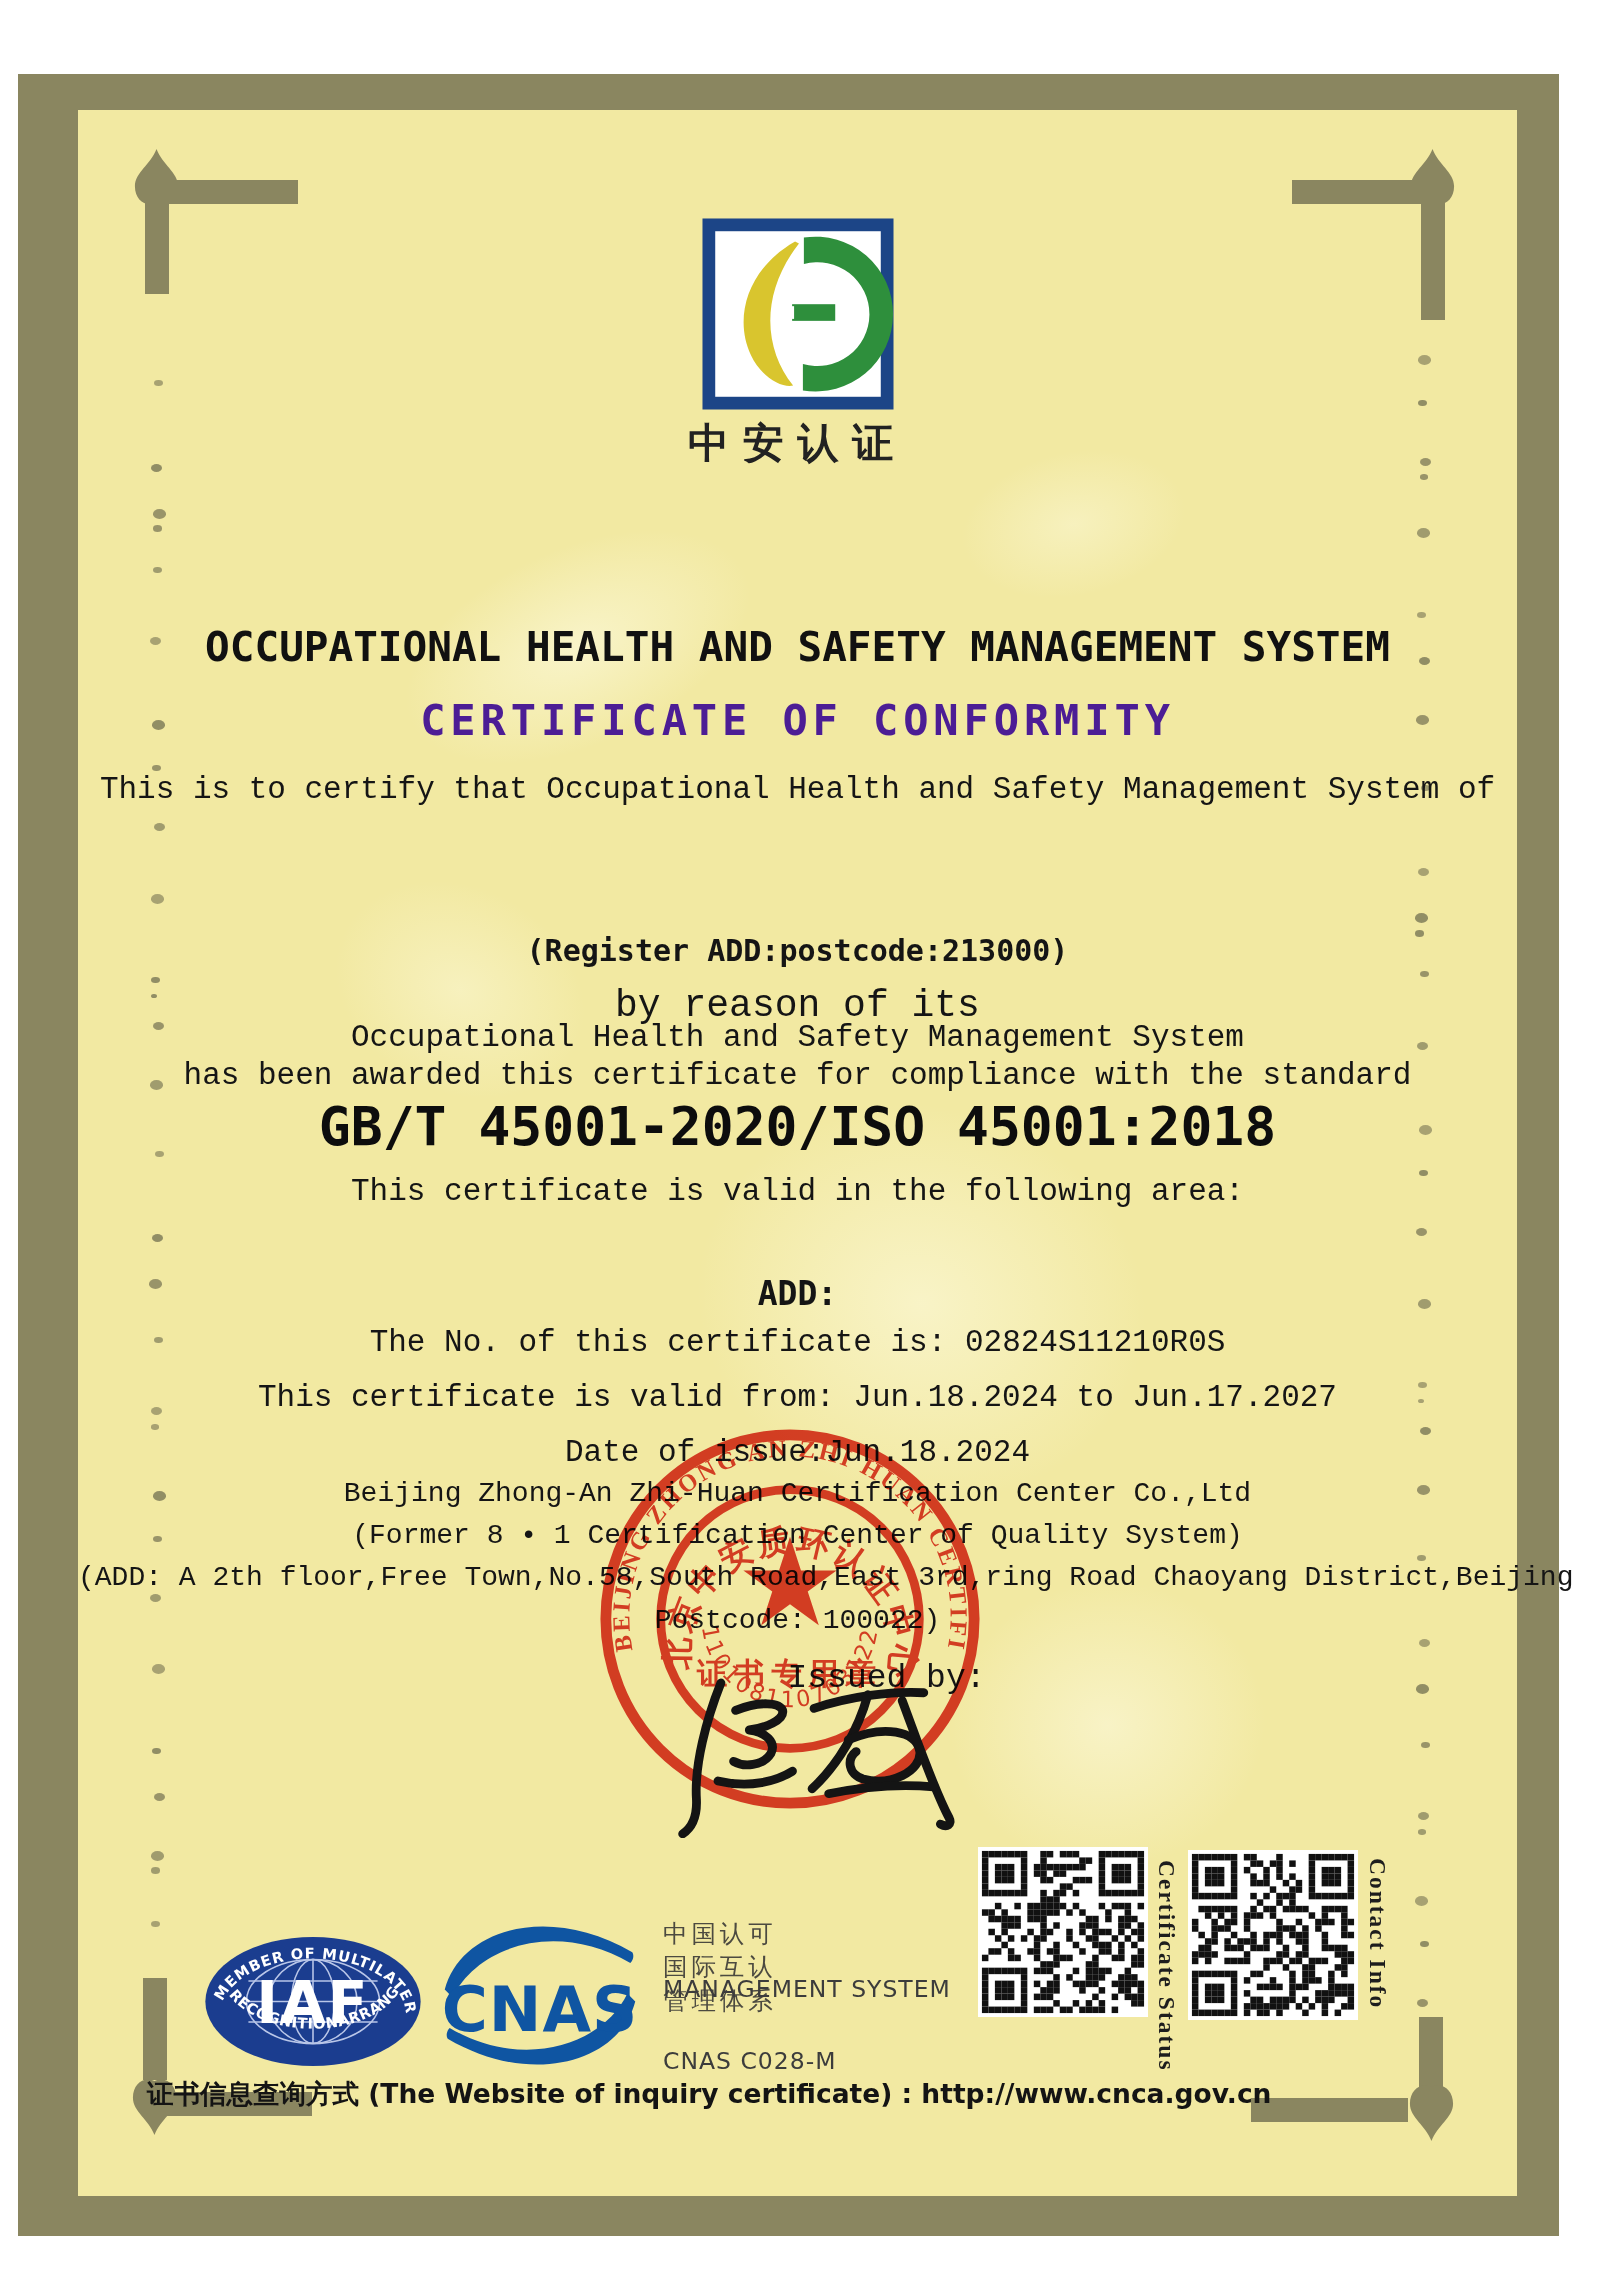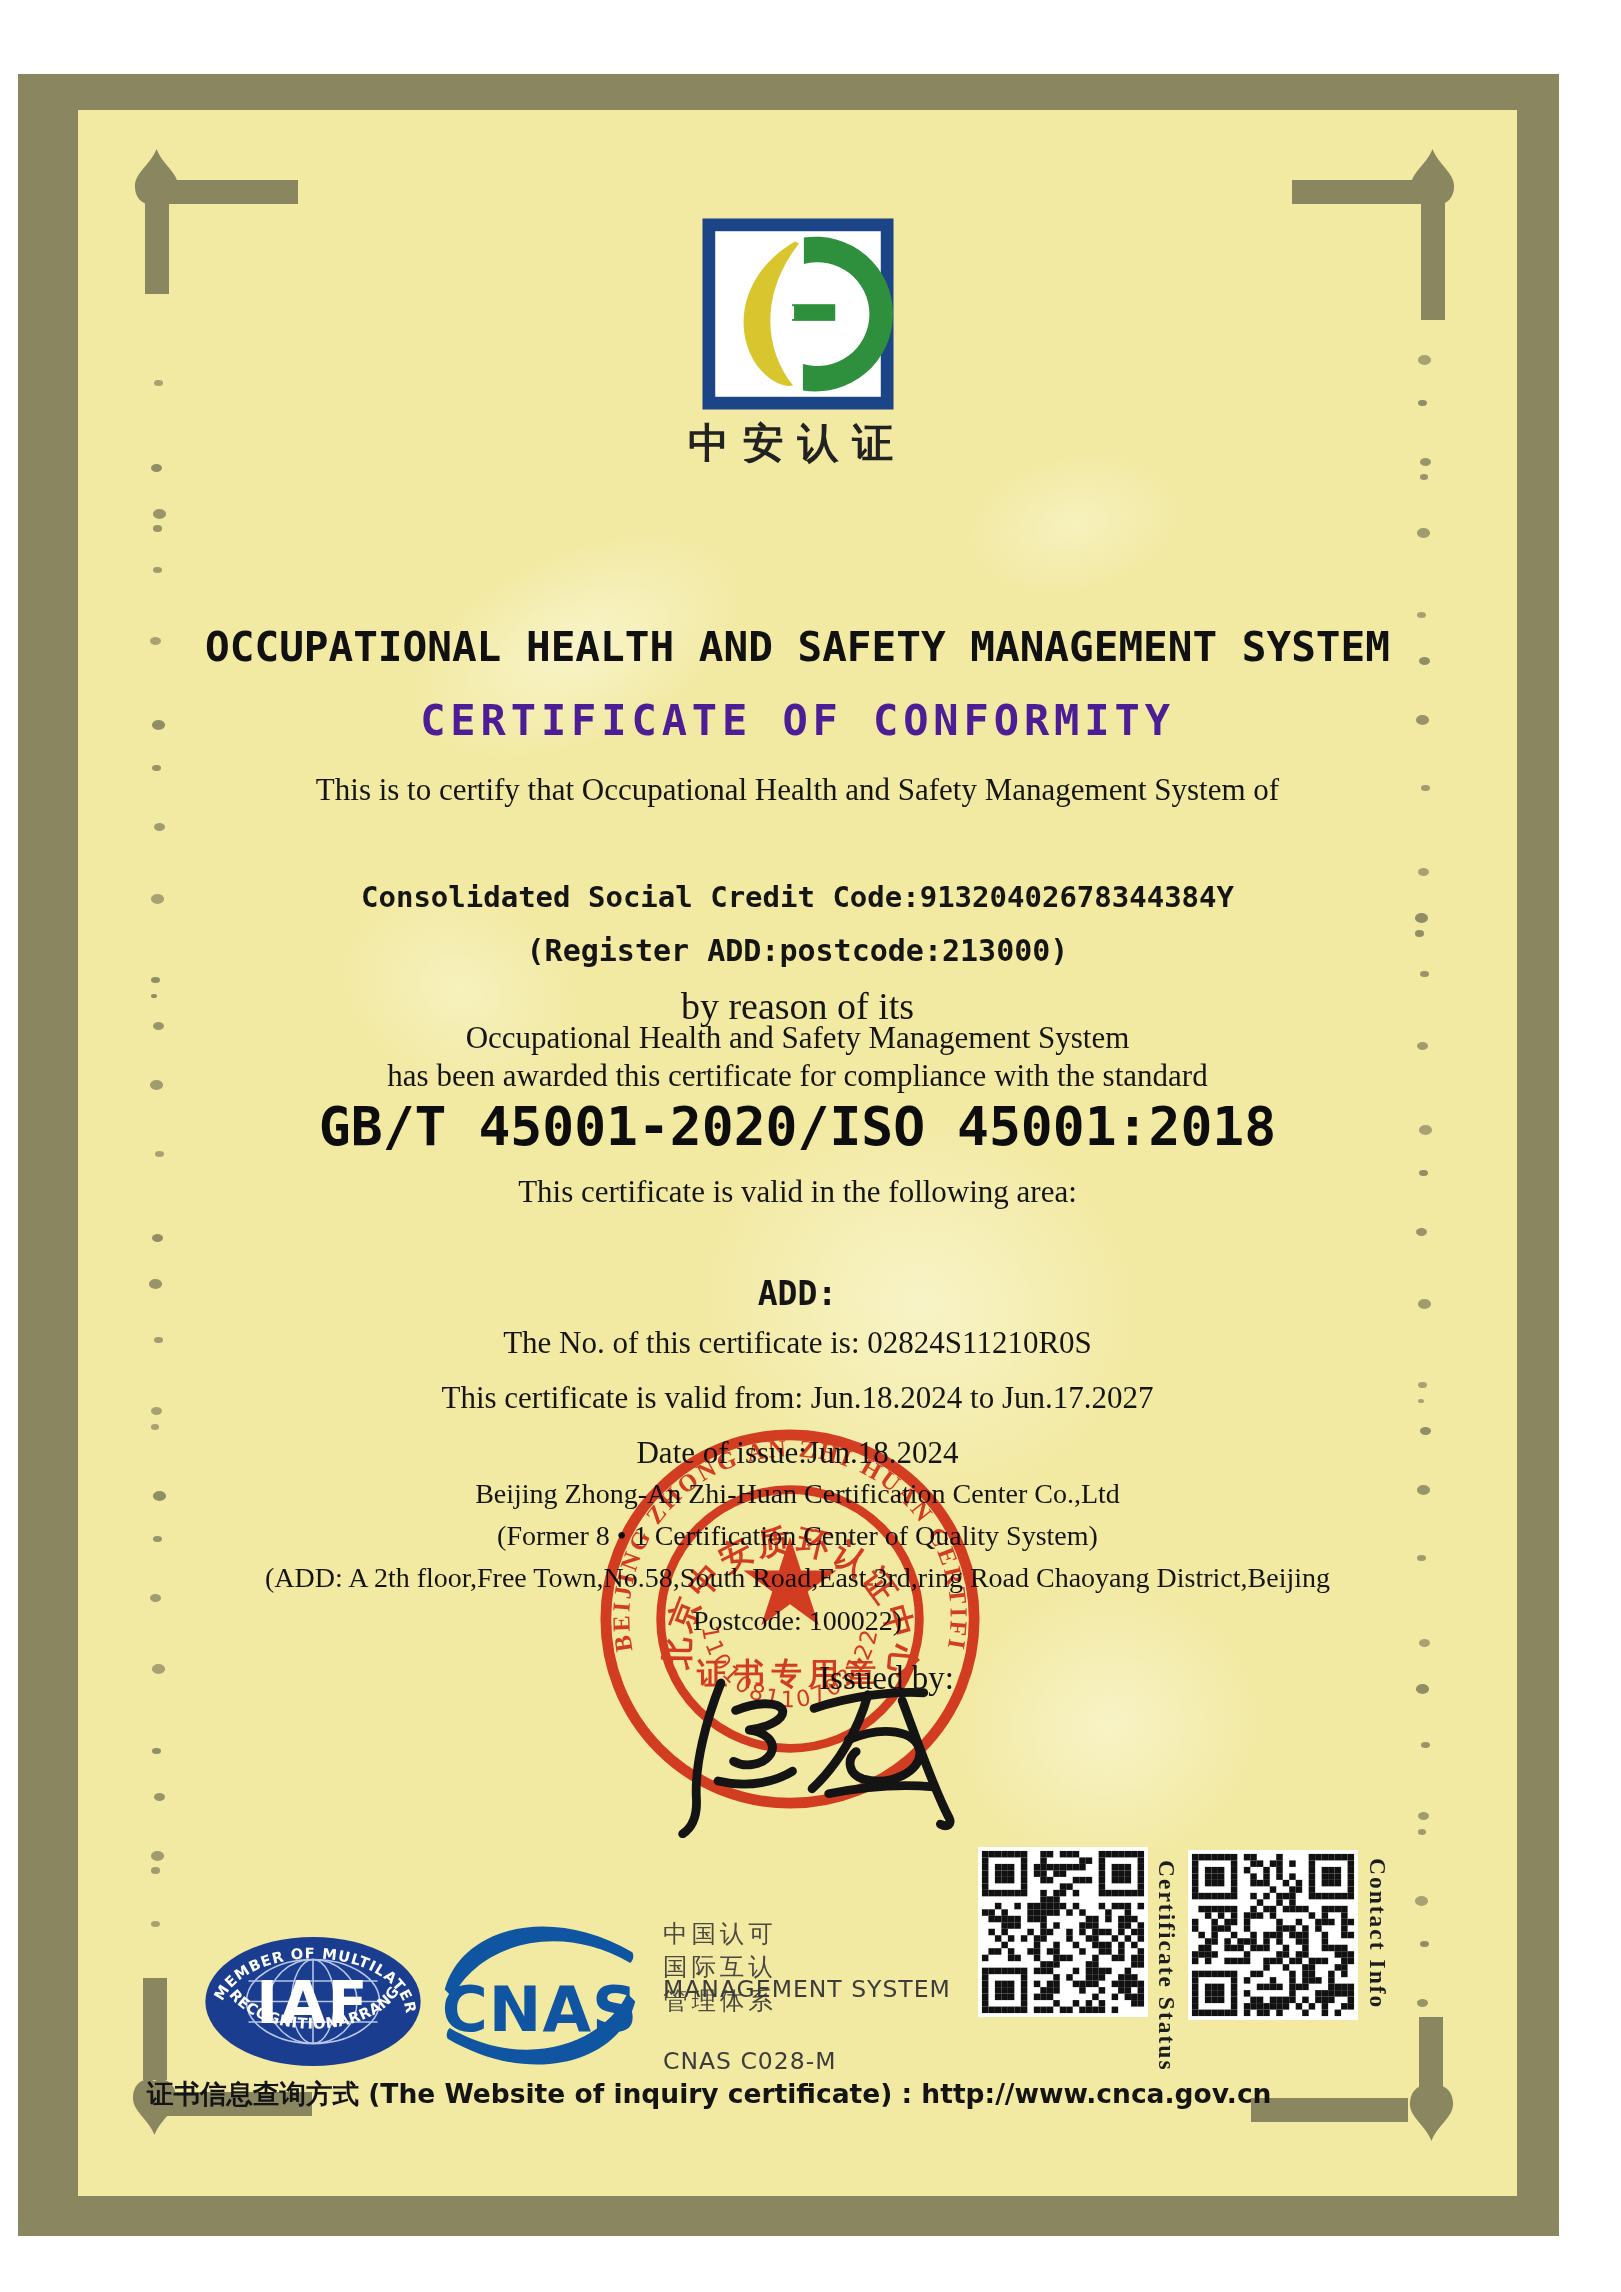--- a/index.html
+++ b/index.html
@@ -2,21 +2,21 @@
 <html><head>
 <meta charset="utf-8">
 <style>
   html,body{margin:0;padding:0;background:#ffffff;}
   .page{position:relative;width:1621px;height:2293px;background:#ffffff;overflow:hidden;
         font-family:"Liberation Serif",serif;}
   .frame{position:absolute;left:17.6px;top:74px;width:1541px;height:2162px;background:#8a8660;}
   .paper{position:absolute;left:78px;top:110px;width:1439px;height:2086px;background:#f2e9a2;}
   .wm{position:absolute;border-radius:50%;pointer-events:none;}
   .t{position:absolute;left:78px;width:1439px;text-align:center;color:#151515;white-space:nowrap;}
-  .serif{font-family:Liberation Serif, serif;}
+  .serif{font-family:Liberation Mono, monospace;}
   .gothic{font-family:"DejaVu Sans Mono",monospace;font-weight:bold;}
   .orn-bar{position:absolute;background:#8a8660;}
   .dot{position:absolute;background:#8a8660;border-radius:50%;}
   .qrlabel{position:absolute;writing-mode:vertical-rl;font-family:"Liberation Serif",serif;
            font-weight:bold;color:#1d1d1d;font-size:23.5px;letter-spacing:2px;}
   .acc-cjk{position:absolute;left:663px;font-size:24.5px;color:#4c4a40;font-family:"DejaVu Sans",sans-serif;letter-spacing:3.9px;}
   .acc-eng{position:absolute;left:663px;font-size:23.5px;color:#3c3c3c;font-family:"DejaVu Sans",sans-serif;letter-spacing:1px;}
   svg{display:block;}
   .stamp{mix-blend-mode:multiply;opacity:.93;}
 </style>
@@ -127,21 +127,20 @@
     <path d="M104,20 A79,79 0 1 1 103,176 L103,149 A53,53 0 1 0 104,47 Z" fill="#2e8f3c"></path>
     <rect x="92" y="88" width="44" height="17" fill="#2e8f3c"></rect>
     <rect x="80" y="90" width="14" height="13" fill="#ffffff"></rect>
   </svg>
   <div class="t" style="top:416px;font-size:41px;font-weight:bold;letter-spacing:13.7px;color:#222;font-family:Liberation Sans, sans-serif;">中安认证</div>
 
   <div class="t gothic" style="top:623px;font-size:41px;letter-spacing:0px;color:#111;">OCCUPATIONAL HEALTH AND SAFETY MANAGEMENT SYSTEM</div>
   <div class="t gothic" style="top:696px;font-size:42px;letter-spacing:4.9px;color:#4c1d95;">CERTIFICATE OF CONFORMITY</div>
   <div class="t serif" style="top:772px;font-size:31px;">This is to certify that Occupational Health and Safety Management System of</div>
 
-  <div class="t gothic" style="top:880px;font-size:29px;">Consolidated Social Credit Code:91320402678344384Y</div>
   <div class="t gothic" style="top:933px;font-size:30px;font-weight:bold;">(Register ADD:postcode:213000)</div>
   <div class="t serif" style="top:984px;font-size:38px;">by reason of its</div>
   <div class="t serif" style="top:1020px;font-size:31px;">Occupational Health and Safety Management System</div>
   <div class="t serif" style="top:1058px;font-size:31px;">has been awarded this certificate for compliance with the standard</div>
   <div class="t gothic" style="top:1096px;font-size:53px;color:#0d0d0d;">GB/T 45001-2020/ISO 45001:2018</div>
   <div class="t gothic" style="top:1274px;font-size:33px;">ADD:</div>
   <div class="t serif" style="top:1174px;font-size:31px;">This certificate is valid in the following area:</div>
   <div class="t serif" style="top:1325px;font-size:31px;">The No. of this certificate is: 02824S11210R0S</div>
   <div class="t serif" style="top:1380px;font-size:31px;">This certificate is valid from: Jun.18.2024 to Jun.17.2027</div>
   <div class="t serif" style="top:1435px;font-size:31px;">Date of issue:Jun.18.2024</div>

